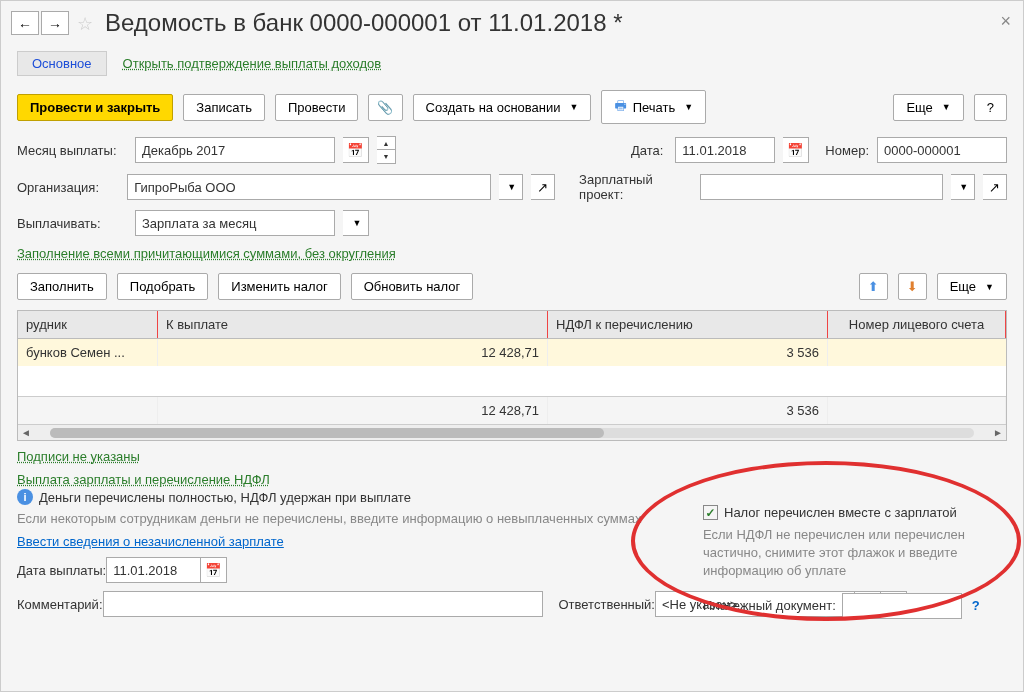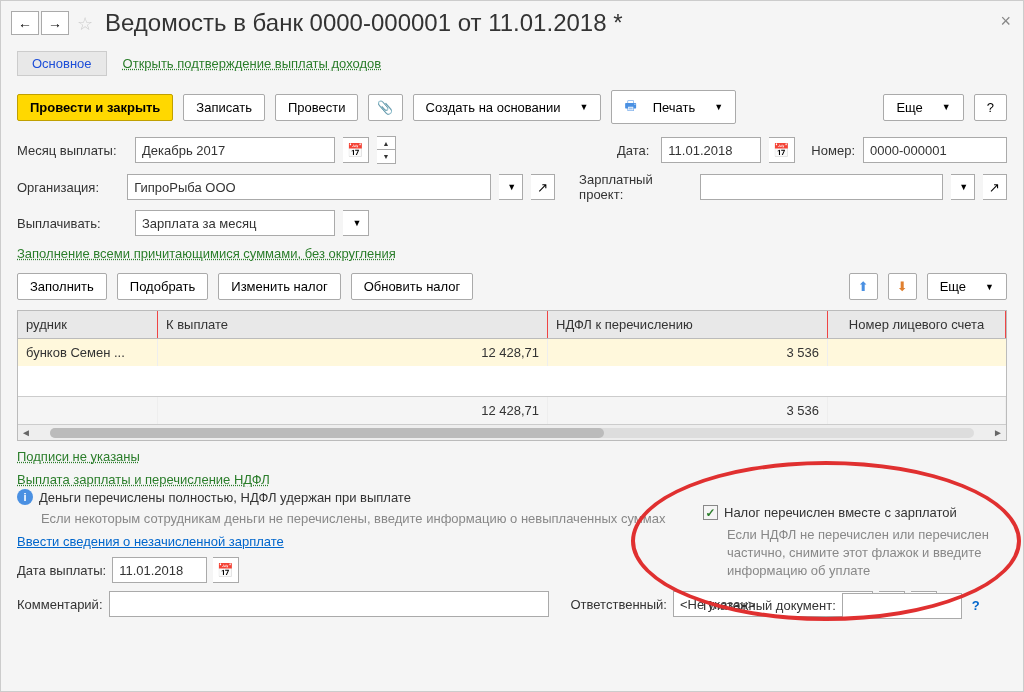--- a/index.html
+++ b/index.html
@@ -11,21 +11,21 @@
 .star-icon { width: 20px; height: 20px; margin-right: 8px; color: #ccc; font-size: 18px; }
 .title { font-size: 24px; color: #333; }
 .close-btn { position: absolute; right: 12px; top: 10px; font-size: 18px; color: #888; cursor: pointer; }
 .tabs-row { display: flex; align-items: center; padding: 6px 16px; gap: 16px; }
 .tab-main { background: #e8e8e8; border: 1px solid #ccc; border-radius: 0; padding: 4px 14px; color: #1d4ed8; }
 .tab-link { color: #2a7d2a; text-decoration: underline dotted; cursor: pointer; }
 .toolbar { display: flex; align-items: center; padding: 8px 16px; gap: 10px; }
 .btn { border: 1px solid #aaa; background: #fff; padding: 5px 12px; cursor: pointer; font-size: 13px; border-radius: 2px; }
 .btn-primary { background: #ffd800; border-color: #c0a000; font-weight: bold; }
 .btn-icon { padding: 5px 8px; }
-.dropdown-btn { display: flex; align-items: center; gap: 16px; }
+.dropdown-btn { display: flex; align-items: center; gap: 6px; }
 .spacer { flex: 1; }
 .form-row { display: flex; align-items: center; padding: 4px 16px; gap: 8px; }
 .label { width: 110px; }
 .input-box { border: 1px solid #aaa; background: #fff; padding: 4px 6px; height: 26px; display: flex; align-items: center; }
 .input-wide { width: 390px; }
 .input-med { width: 200px; }
 .input-small { width: 100px; }
 .input-xs { width: 95px; }
 .clear-btn { border: 1px solid #aaa; border-left: none; width: 26px; height: 26px; background: #fff; display: flex; align-items: center; justify-content: center; cursor: pointer; }
 .date-btn { border: 1px solid #aaa; border-left: none; width: 26px; height: 26px; background: #fff; display: flex; align-items: center; justify-content: center; }
@@ -51,24 +51,24 @@
 .table-empty { height: 30px; }
 .table-total { display: flex; border-top: 1px solid #ccc; background: #f5f5f5; }
 .scrollbar { height: 16px; background: #eee; border-top: 1px solid #ccc; display: flex; align-items: center; }
 .scrollbar-track { flex: 1; margin: 0 16px; height: 10px; background: #ddd; border-radius: 5px; position: relative; }
 .scrollbar-thumb { position: absolute; left: 0; width: 60%; height: 10px; background: #bbb; border-radius: 5px; }
 .scrollbar-arrow { width: 16px; text-align: center; font-size: 10px; color: #666; }
 .footer-section { padding: 4px 16px; position: relative; }
 .blue-link { color: #0066cc; text-decoration: underline; cursor: pointer; }
 .info-row { display: flex; align-items: center; gap: 6px; padding: 2px 0; }
 .info-icon { width: 16px; height: 16px; border-radius: 50%; background: #4a90e2; color: #fff; display: flex; align-items: center; justify-content: center; font-size: 11px; font-weight: bold; }
-.gray-text { color: #888; margin-left: 24px; }
+.gray-text { color: #888; }
 .checkbox-row { display: flex; align-items: center; gap: 6px; }
 .checkbox { width: 15px; height: 15px; border: 1px solid #888; display: flex; align-items: center; justify-content: center; color: #2a7d2a; font-size: 12px; font-weight: bold; }
-.bottom-form { padding: 4px 16px; display: flex; align-items: center; gap: 6px; }
+.bottom-form { padding: 4px 16px; display: flex; align-items: center; gap: 0; }
 .right-panel { position: absolute; right: 30px; top: 504px; width: 290px; }
 .red-ellipse { position: absolute; border: 4px solid #e03030; border-radius: 50%; width: 390px; height: 160px; right: 2px; top: 460px; pointer-events: none; }
 .help-link { color: #0066cc; font-weight: bold; cursor: pointer; margin-left: 4px; }
 .print-icon { color: #4a90e2; }
 .arrow-up { color: #4a90e2; }
 .arrow-down { color: #e08030; }
 .triangle-down { font-size: 9px; margin-left: 3px; }
 </style>
 </head>
 <body>
@@ -121,21 +121,21 @@
         <span>▲</span>
         <span>▼</span>
       </div>
     <div class="spacer"></div>
     <span style="margin-right:4px">Дата:</span>
     <div class="input-box input-small">11.01.2018</div>
     <button class="date-btn">
         <span>📅</span>
       </button>
     <span style="margin-left:8px">Номер:</span>
-    <div class="input-box" style="width:144px">0000-000001</div>
+    <div class="input-box" style="width:130px">0000-000001</div>
   </div>
 
   <div class="form-row">
     <span class="label">Организация:</span>
     <div class="input-box input-wide">ГипроРыба ООО</div>
     <button class="clear-btn">
         <span class="triangle-down">▼</span>
       </button>
     <button class="clear-btn">
         <span>↗</span>

